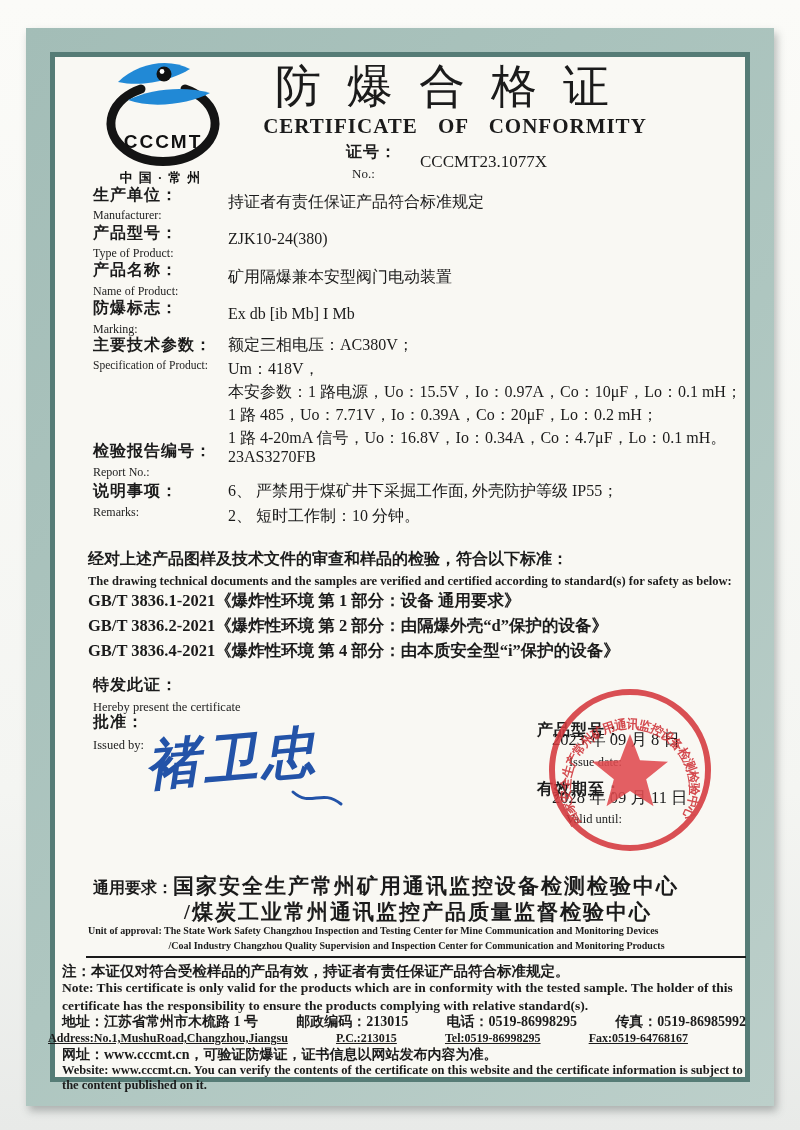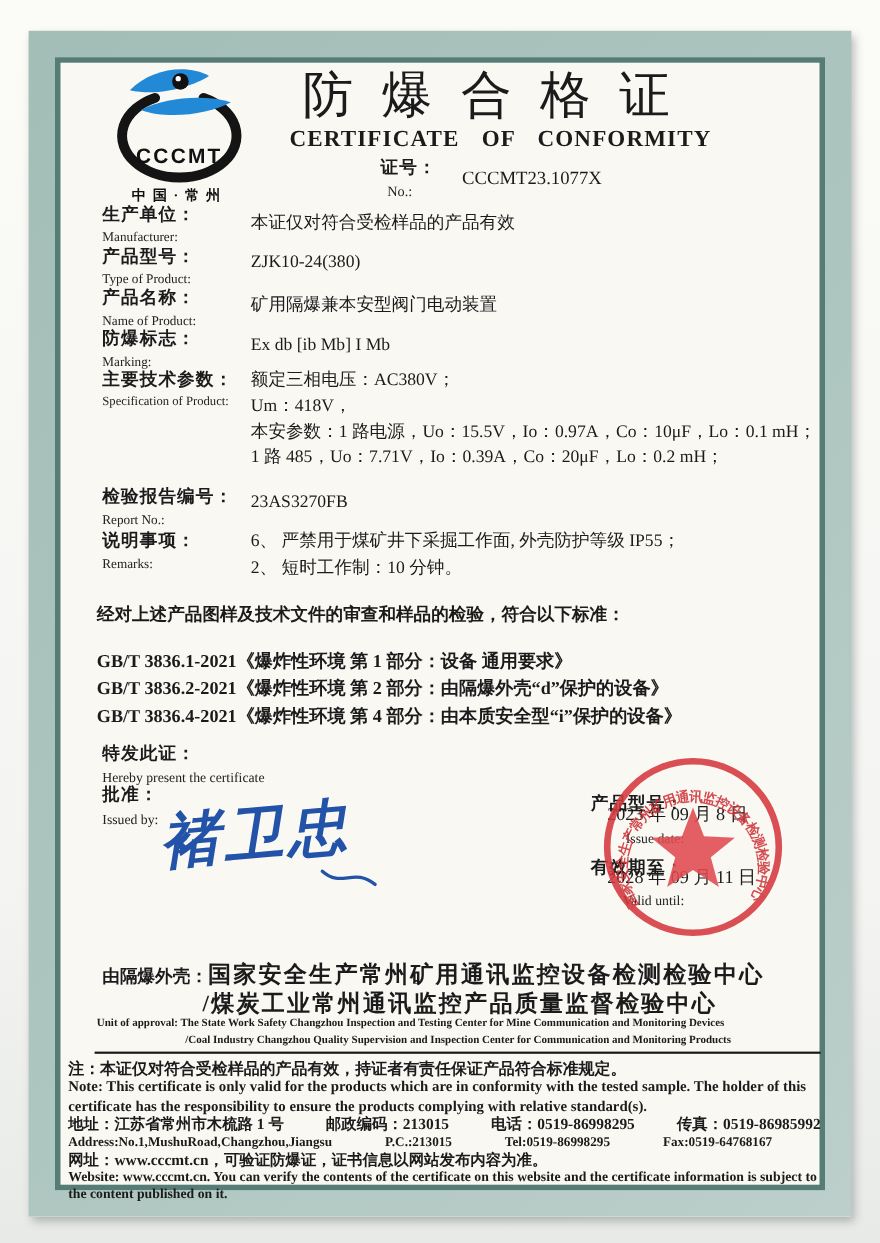--- a/index.html
+++ b/index.html
@@ -77,33 +77,35 @@
   <div class="abs lbl-en" style="left:93px; top:284px;">Name of Product:</div>
   <div class="abs lbl-cn" style="left:93px; top:298px;">防爆标志：</div>
   <div class="abs lbl-en" style="left:93px; top:322px;">Marking:</div>
   <div class="abs lbl-cn" style="left:93px; top:335px;">主要技术参数：</div>
   <div class="abs lbl-en" style="left:93px; top:359px; font-size:11.5px;">Specification of Product:</div>
   <div class="abs lbl-cn" style="left:93px; top:441px;">检验报告编号：</div>
   <div class="abs lbl-en" style="left:93px; top:465px;">Report No.:</div>
   <div class="abs lbl-cn" style="left:93px; top:481px;">说明事项：</div>
   <div class="abs lbl-en" style="left:93px; top:505px;">Remarks:</div>
 
-  <div class="abs val" style="left:228px; top:192px;">本证仅对符合受检样品的产品有效</div>
+  <div class="abs val" style="left:228px; top:192px;">持证者有责任保证产品符合标准规定</div>
   <div class="abs val" style="left:228px; top:230px;">ZJK10-24(380)</div>
   <div class="abs val" style="left:228px; top:267px;">矿用隔爆兼本安型阀门电动装置</div>
   <div class="abs val" style="left:228px; top:305px;">Ex db [ib Mb] I Mb</div>
   <div class="abs spec-line" style="left:228px; top:335px;">额定三相电压：AC380V；</div>
   <div class="abs spec-line" style="left:228px; top:359px;">Um：418V，</div>
   <div class="abs spec-line" style="left:228px; top:382px;">本安参数：1 路电源，Uo：15.5V，Io：0.97A，Co：10μF，Lo：0.1 mH；</div>
   <div class="abs spec-line" style="left:228px; top:405px;">1 路 485，Uo：7.71V，Io：0.39A，Co：20μF，Lo：0.2 mH；</div>
+  <div class="abs spec-line" style="left:228px; top:428px;">1 路 4-20mA 信号，Uo：16.8V，Io：0.34A，Co：4.7μF，Lo：0.1 mH。</div>
   <div class="abs val" style="left:228px; top:448px;">23AS3270FB</div>
   <div class="abs val" style="left:228px; top:481px;">6、 严禁用于煤矿井下采掘工作面, 外壳防护等级 IP55；</div>
   <div class="abs val" style="left:228px; top:506px;">2、 短时工作制：10 分钟。</div>
 
   <div class="abs std-intro-cn" style="left:88px; top:549px;">经对上述产品图样及技术文件的审查和样品的检验，符合以下标准：</div>
+  <div class="abs std-intro-en" style="left:88px; top:574px;">The drawing technical documents and the samples are verified and certified according to standard(s) for safety as below:</div>
   <div class="abs std-item" style="left:88px; top:590px;">GB/T 3836.1-2021《爆炸性环境 第 1 部分：设备 通用要求》</div>
   <div class="abs std-item" style="left:88px; top:615px;">GB/T 3836.2-2021《爆炸性环境 第 2 部分：由隔爆外壳“d”保护的设备》</div>
   <div class="abs std-item" style="left:88px; top:640px;">GB/T 3836.4-2021《爆炸性环境 第 4 部分：由本质安全型“i”保护的设备》</div>
 
   <div class="abs lbl-cn" style="left:93px; top:675px;">特发此证：</div>
   <div class="abs lbl-en" style="left:93px; top:700px; font-size:12.5px;">Hereby present the certificate</div>
   <div class="abs lbl-cn" style="left:93px; top:712px;">批准：</div>
   <div class="abs lbl-en" style="left:93px; top:738px; font-size:12.5px;">Issued by:</div>
 
   <svg class="abs" style="left:125px; top:706px;" width="240" height="120" viewBox="0 0 240 120">
@@ -123,37 +125,37 @@
       <path id="ringPath" d="M 42.8 144.7 A 60 60 0 1 1 141.2 144.7" fill="none"></path>
     </defs>
     <circle cx="92" cy="92" r="78" fill="none" stroke="#d5383d" stroke-width="6"></circle>
     <polygon transform="translate(92,96)" points="0,-40 9.99,-13.75 38.04,-12.36 16.17,5.25 23.51,32.36 0,17 -23.51,32.36 -16.17,5.25 -38.04,-12.36 -9.99,-13.75" fill="#e14b50"></polygon>
     <text font-size="12.5" font-weight="600" fill="#cf3338" letter-spacing="1">
       <textPath href="#ringPath" startOffset="0" textLength="256">国家安全生产常州矿用通讯监控设备检测检验中心</textPath>
     </text>
   </svg>
 
   <div class="abs" style="left:93px; top:872px;">
-    <span class="approval-label">由隔爆外壳：</span><span class="approval-line1">国家安全生产常州矿用通讯监控设备检测检验中心</span>
+    <span class="approval-label">通用要求：</span><span class="approval-line1">国家安全生产常州矿用通讯监控设备检测检验中心</span>
   </div>
   <div class="abs approval-line1" style="left:93px; top:898px; width:650px; text-align:center;">/煤炭工业常州通讯监控产品质量监督检验中心</div>
   <div class="abs approval-en" style="left:88px; top:925px;">Unit of approval: The State Work Safety Changzhou Inspection and Testing Center for Mine Communication and Monitoring Devices</div>
   <div class="abs approval-en" style="left:88px; top:940px; width:657px; text-align:center;">/Coal Industry Changzhou Quality Supervision and Inspection Center for Communication and Monitoring Products</div>
 
   <div class="hr" style="left:86px; top:956px; width:660px;"></div>
 
   <div class="abs note-cn" style="left:62px; top:962px;">注：本证仅对符合受检样品的产品有效，持证者有责任保证产品符合标准规定。</div>
   <div class="abs note-en" style="left:62px; top:979px; width:686px;">Note:  This certificate is only valid for the products which are in conformity with the tested sample. The holder of this certificate has the responsibility to ensure the products complying with relative standard(s).</div>
   <div class="abs addr-row" style="left:62px; top:1013px; width:684px;">
     <span class="addr-cn">地址：江苏省常州市木梳路 1 号</span>
     <span class="addr-cn">邮政编码：213015</span>
     <span class="addr-cn">电话：0519-86998295</span>
     <span class="addr-cn">传真：0519-86985992</span>
   </div>
-  <div class="abs addr-row" style="left:62px; top:1031px; width:640px;">
+  <div class="abs addr-row" style="left:48px; top:1031px; width:640px;text-decoration:underline;">
     <span class="addr-en">Address:No.1,MushuRoad,Changzhou,Jiangsu</span>
     <span class="addr-en">P.C.:213015</span>
     <span class="addr-en">Tel:0519-86998295</span>
     <span class="addr-en">Fax:0519-64768167</span>
   </div>
   <div class="abs site-cn" style="left:62px; top:1046px;">网址：www.cccmt.cn，可验证防爆证，证书信息以网站发布内容为准。</div>
   <div class="abs site-en" style="left:62px; top:1063px; width:686px; white-space:normal;">Website:  www.cccmt.cn. You can verify the contents of the certificate on this website and the certificate information is subject to the content published on it.</div>
 </div>
 
 </body></html>

